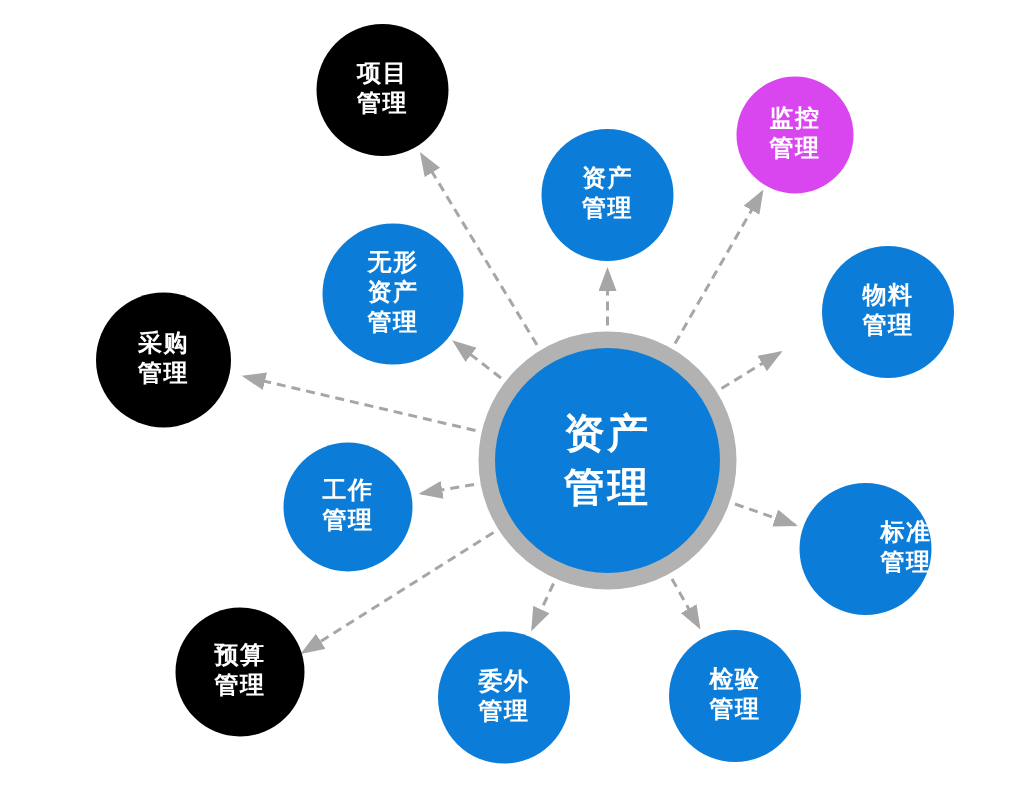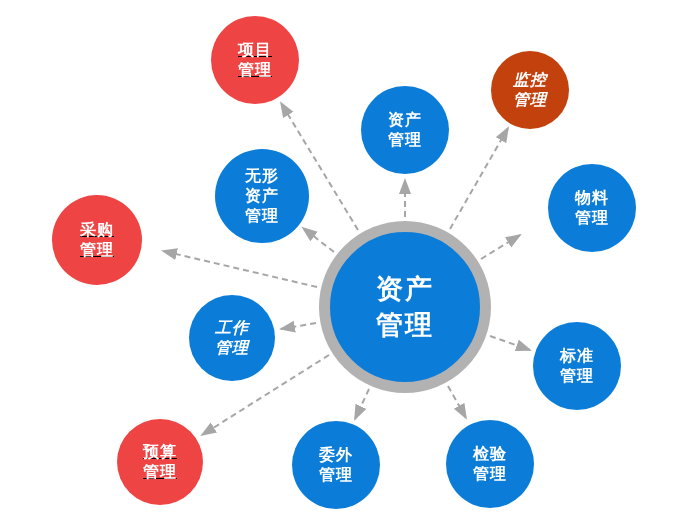--- a/index.html
+++ b/index.html
@@ -32,22 +32,22 @@
   .node .label {
     white-space: pre-line;
     text-align: center;
     color: #ffffff;
     font-weight: bold;
     font-size: 16px;
     line-height: 1.25;
     letter-spacing: 1px;
   }
   .node.blue   { background: #0b7dd8; }
-  .node.green  { background: #ef4444; text-decoration: underline; }
-  .node.orange { background: #c2410c; font-style: italic; }
+  .node.green  { background: #000000; text-decoration: underline; }
+  .node.orange { background: #d946ef; }
   .node.center {
     background: #0b7dd8;
     border: 11px solid #b2b2b2;
     box-sizing: content-box;
   }
   .node.center .label {
     font-size: 27px;
     line-height: 1.35;
     letter-spacing: 2px;
   }
@@ -102,36 +102,36 @@
     <span class="label">无形
 资产
 管理</span>
   </div>
 
   <div class="node blue" style="left:548px; top:164px; width:88px; height:88px;">
     <span class="label">物料
 管理</span>
   </div>
 
-  <div class="node green" style="left:52px; top:195px; width:90px; height:90px;">
+  <div class="node green" style="left:64px; top:195px; width:90px; height:90px;">
     <span class="label">采购
 管理</span>
   </div>
 
-  <div class="node blue" style="left:189px; top:295px; width:86px; height:86px;font-style:italic;">
+  <div class="node blue" style="left:189px; top:295px; width:86px; height:86px;">
     <span class="label">工作
 管理</span>
   </div>
 
-  <div class="node blue" style="left:533px; top:322px; width:88px; height:88px;">
+  <div class="node blue" style="left:533px; top:322px; width:88px; height:88px;justify-content:flex-end;">
     <span class="label">标准
 管理</span>
   </div>
 
-  <div class="node green" style="left:117px; top:419px; width:86px; height:86px;">
+  <div class="node green" style="left:117px; top:405px; width:86px; height:86px;">
     <span class="label">预算
 管理</span>
   </div>
 
   <div class="node blue" style="left:292px; top:421px; width:88px; height:88px;">
     <span class="label">委外
 管理</span>
   </div>
 
   <div class="node blue" style="left:446px; top:420px; width:88px; height:88px;">

